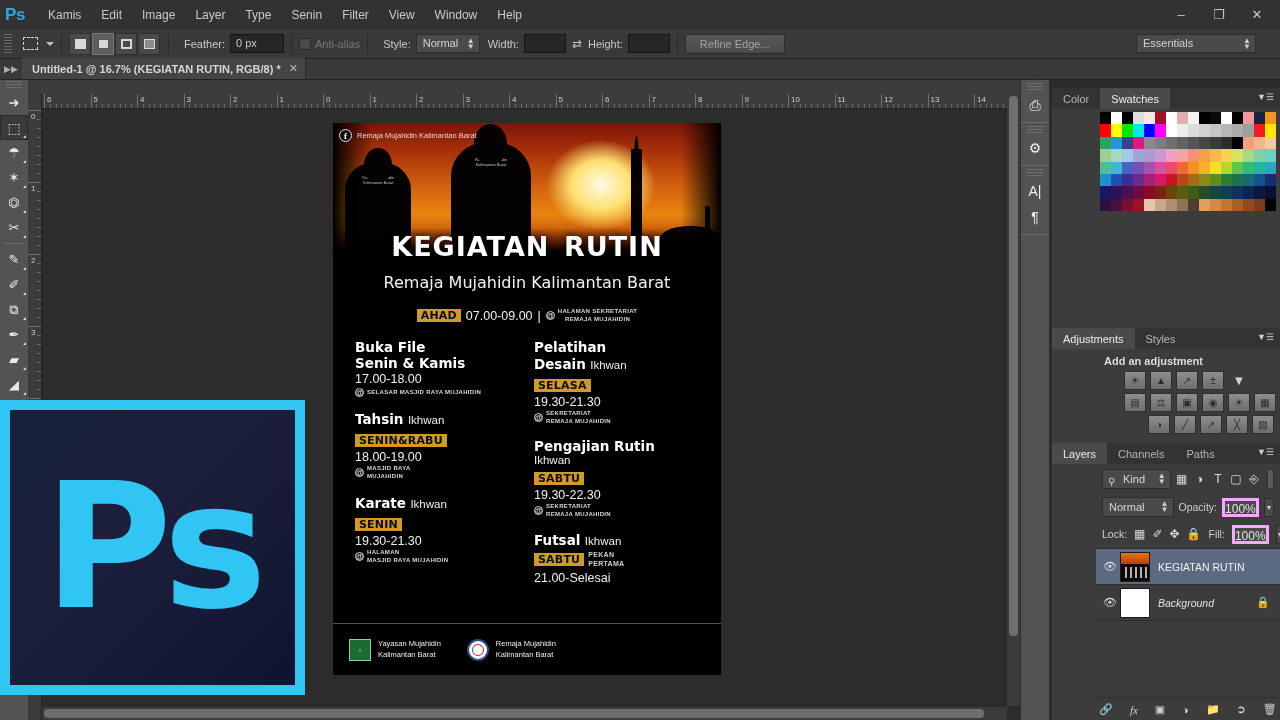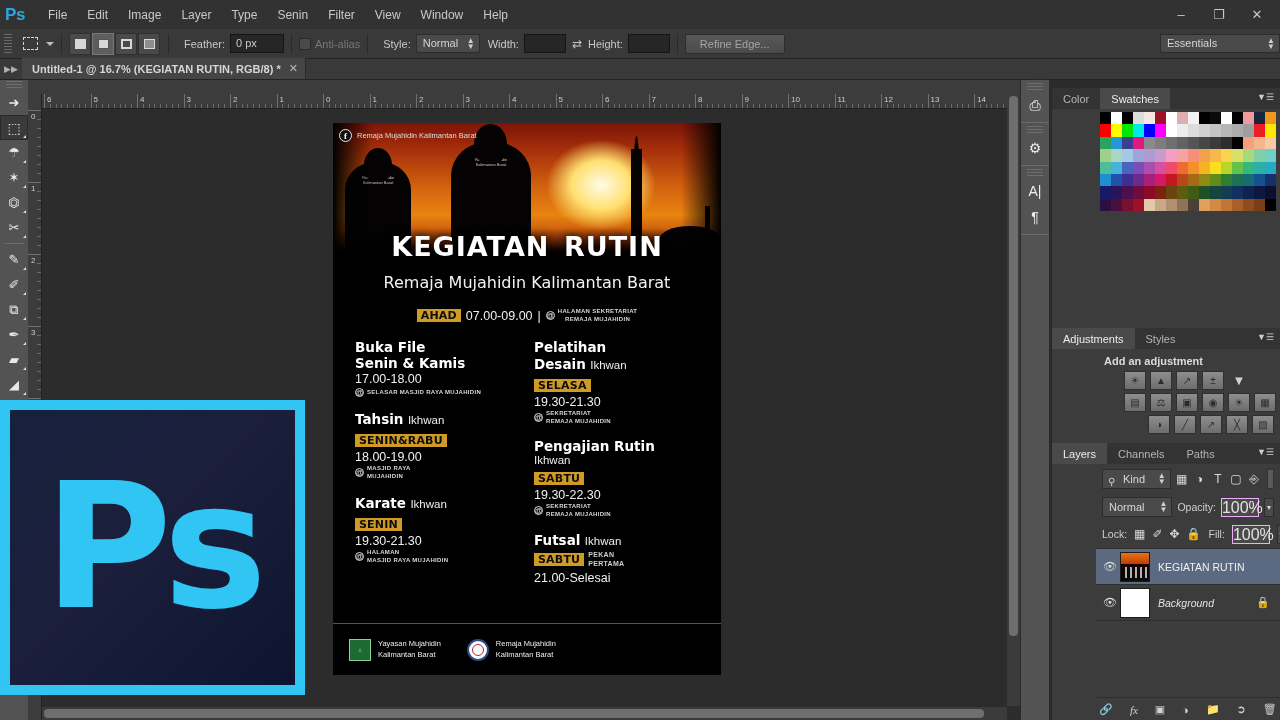--- a/index.html
+++ b/index.html
@@ -61,21 +61,21 @@
     background: #4a4a4a; border: 1px solid #2c2c2c; color: #d4d4d4; font-size: 11px;
     height: 19px; line-height: 17px; padding: 0 16px 0 6px; position: relative; min-width: 64px;
   }
   .opt-select .arrows { position:absolute; right:4px; top:3px; color:#cfcfcf; font-size:8px; line-height:6px;}
   .opt-swapicon { color:#c5c5c5; font-size: 12px; margin: 0 6px; }
   .refine-btn {
     background: linear-gradient(#585858,#4a4a4a); border: 1px solid #2c2c2c; border-radius:2px;
     color: #a5a5a5; font-size: 11px; height: 20px; line-height: 18px; padding: 0 14px;
   }
   .ws-select {
-    position:absolute; right: 0; top: 5px;
+    position:absolute; right: 24px; top: 5px;
     background: #4a4a4a; border:1px solid #2c2c2c; color:#d4d4d4; font-size:11px;
     height: 19px; line-height:17px; width: 120px; padding: 0 16px 0 6px;
   }
   .ws-select .arrows { position:absolute; right:4px; top:3px; color:#cfcfcf; font-size:8px; line-height:6px;}
 
   
   .tabbar {
     position:absolute; left: 0; top: 59px; width: 1280px; height: 21px;
     background: #393939; border-bottom: 1px solid #232323; display:flex; align-items:flex-end;
   }
@@ -259,21 +259,21 @@
   .kind-sel .mag { position:absolute; left:5px; top:3px; color:#d0d0d0; font-size:10px;}
   .kind-sel .arrows { position:absolute;right:4px;top:3px;color:#cfcfcf;font-size:8px;line-height:6px;}
   .filt-icon { width:20px;height:20px;display:flex;align-items:center;justify-content:center;color:#d8d8d8;font-size:12px;}
   .filt-toggle { width:9px; height:20px; background:#5a5a5a; border:1px solid #333; margin-left:2px;}
 
   .blend-row { display:flex; align-items:center; gap:5px; padding: 3px 6px; }
   .blend-sel { background:#4a4a4a;border:1px solid #2c2c2c;color:#d8d8d8;font-size:11px;
      height:20px;line-height:18px;width:108px;padding-left:6px;position:relative;}
   .blend-sel .arrows{position:absolute;right:4px;top:3px;color:#cfcfcf;font-size:8px;line-height:6px;}
   .small-lbl { color:#cfcfcf; font-size:10.5px; }
-  .numbox { background:#4a4a4a;border:1px solid #f0abfc;color:#e2e2e2;font-size:16px;
+  .numbox { background:#4a4a4a;border:3px solid #f0abfc;color:#e2e2e2;font-size:12px;
      height:19px;line-height:17px; width:38px; text-align:center; }
   .stepper { width:15px;height:19px;background:#4a4a4a;border:1px solid #2c2c2c;color:#d0d0d0;
      font-size:7px;display:flex;align-items:center;justify-content:center;}
 
   .lock-row { display:flex; align-items:center; gap:7px; padding:4px 6px; }
 
   .layer-row { display:flex; align-items:center; height:36px; border-bottom:1px solid #2e2e2e; padding-left:4px;}
   .layer-row.sel { background:#5b6a80; }
   .eye { width:20px; display:flex; align-items:center; justify-content:center; color:#dcdcdc; font-size:11px;}
   .thumb { width:30px; height:30px; border:1px solid #1d1d1d; background:#fff; margin-right:8px;}
@@ -292,21 +292,21 @@
   .sep-line { height:1px; background:#2e2e2e; }
 </style>
 </head>
 <body>
 
 <div id="app">
 
   <div class="titlebar">
     <div class="ps-logo">Ps</div>
     <div class="menubar">
-      <div class="menu-item">File</div>
+      <div class="menu-item">Kamis</div>
       <div class="menu-item">Edit</div>
       <div class="menu-item">Image</div>
       <div class="menu-item">Layer</div>
       <div class="menu-item">Type</div>
       <div class="menu-item">Senin</div>
       <div class="menu-item">Filter</div>
       <div class="menu-item">View</div>
       <div class="menu-item">Window</div>
       <div class="menu-item">Help</div>
     </div>

